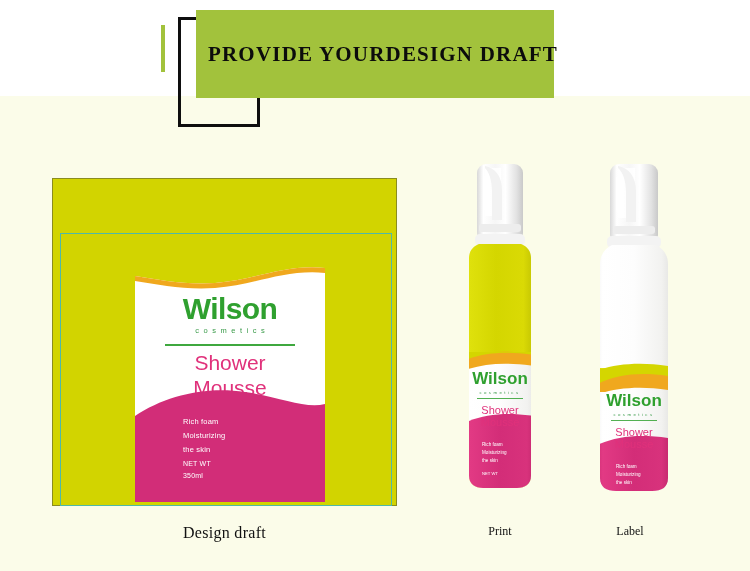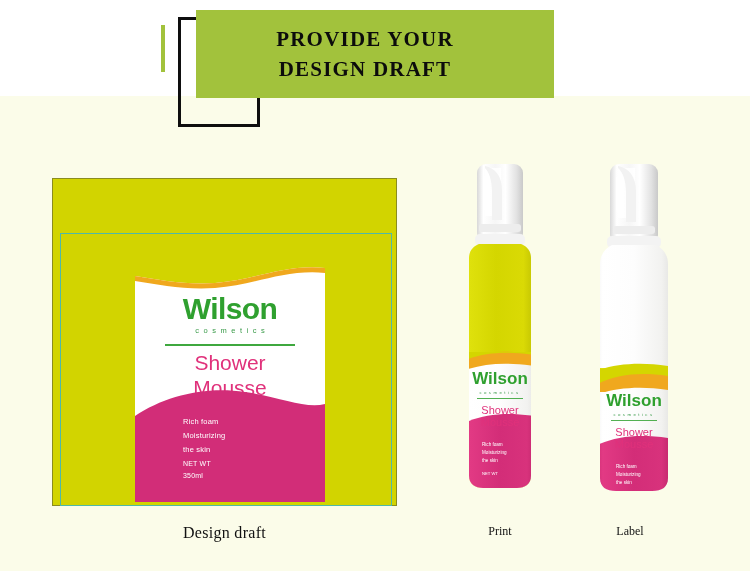--- a/index.html
+++ b/index.html
@@ -35,23 +35,23 @@
     background: transparent;
   }
   .hdr-band {
     position: absolute;
     left: 196px; top: 10px;
     width: 358px; height: 88px;
     background: #a2c23c;
   }
   .hdr-title {
     position: absolute;
-    left: 186px; top: 10px;
+    left: 204px; top: 10px;
     width: 358px; height: 88px;
-    display: flex; flex-direction: column;
+    display: flex; flex-direction: row;
     align-items: center; justify-content: center;
     font-family: "Liberation Serif", serif;
     font-weight: bold;
     font-size: 21px;
     letter-spacing: 1.2px;
     color: #0c0c0c;
     line-height: 1.45;
     text-align: center;
   }
 

